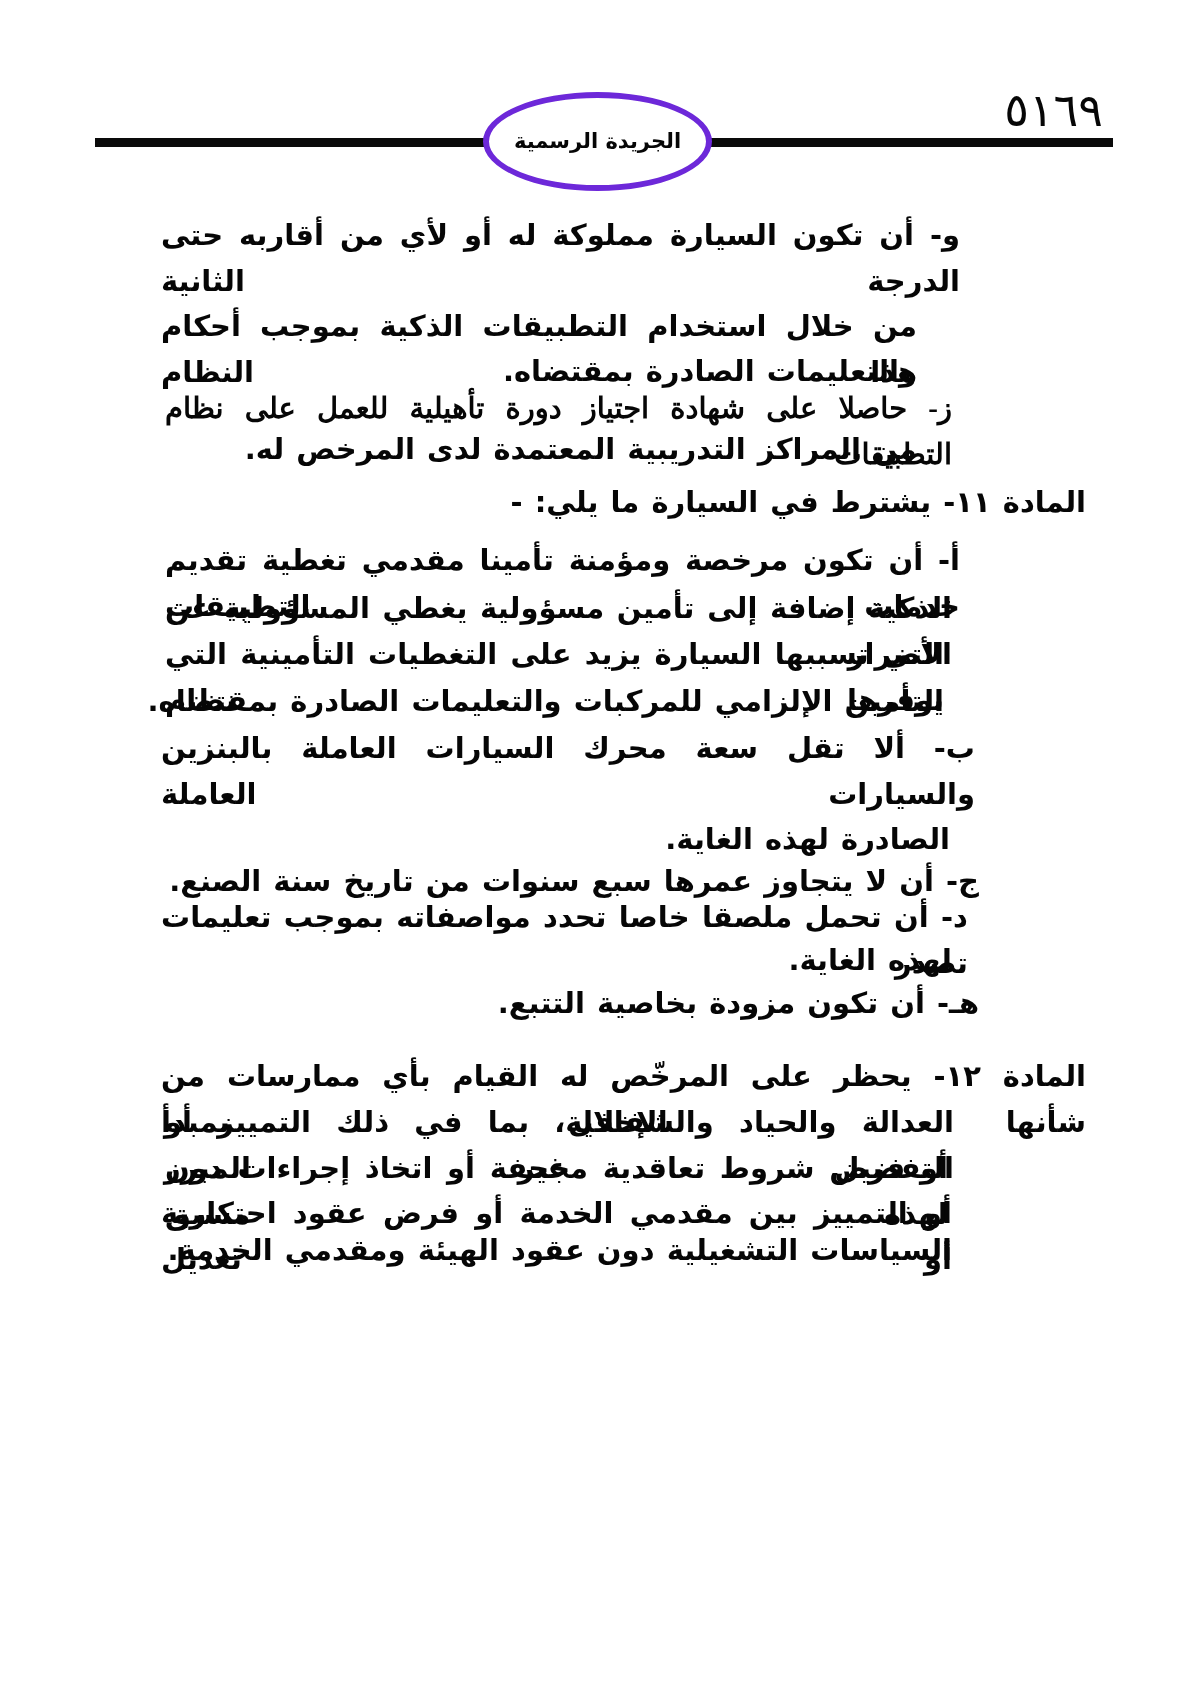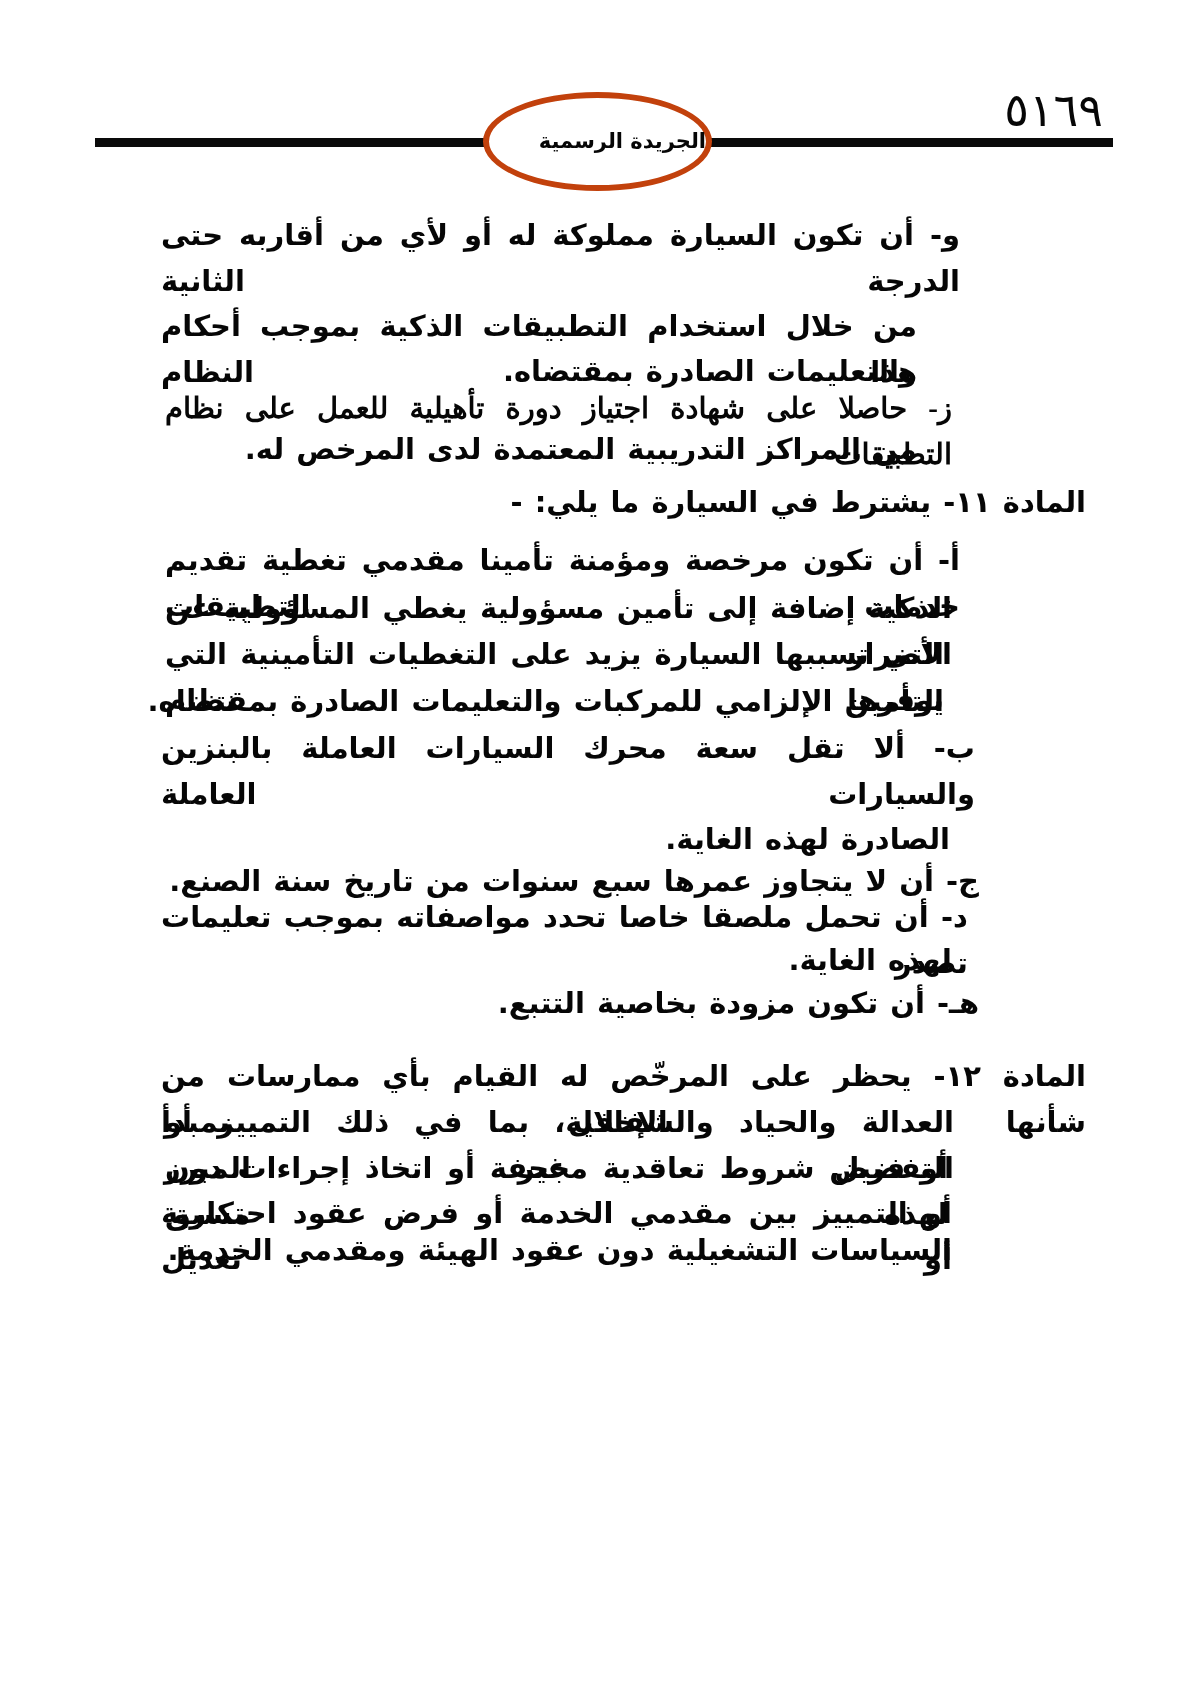--- a/index.html
+++ b/index.html
@@ -25,23 +25,23 @@
     position:absolute;
     top:138px;left:95px;
     width:1018px;height:9px;
     background:#0a0a0a;
   }
   .seal{
     position:absolute;
     top:92px;left:483px;
     width:217px;height:87px;
     background:#ffffff;
-    border:6px solid #c2410c;
+    border:6px solid #6d28d9;
     border-radius:50%;
-    display:flex;align-items:center;justify-content:flex-start;
+    display:flex;align-items:center;justify-content:center;
     z-index:2;
   }
   .seal span{
     font-size:21px;font-weight:bold;
     white-space:nowrap;
     transform:translateY(-1px);
   }
   
   .doc-body{position:absolute;top:0;left:0;width:100%;height:100%;}
   .line{

